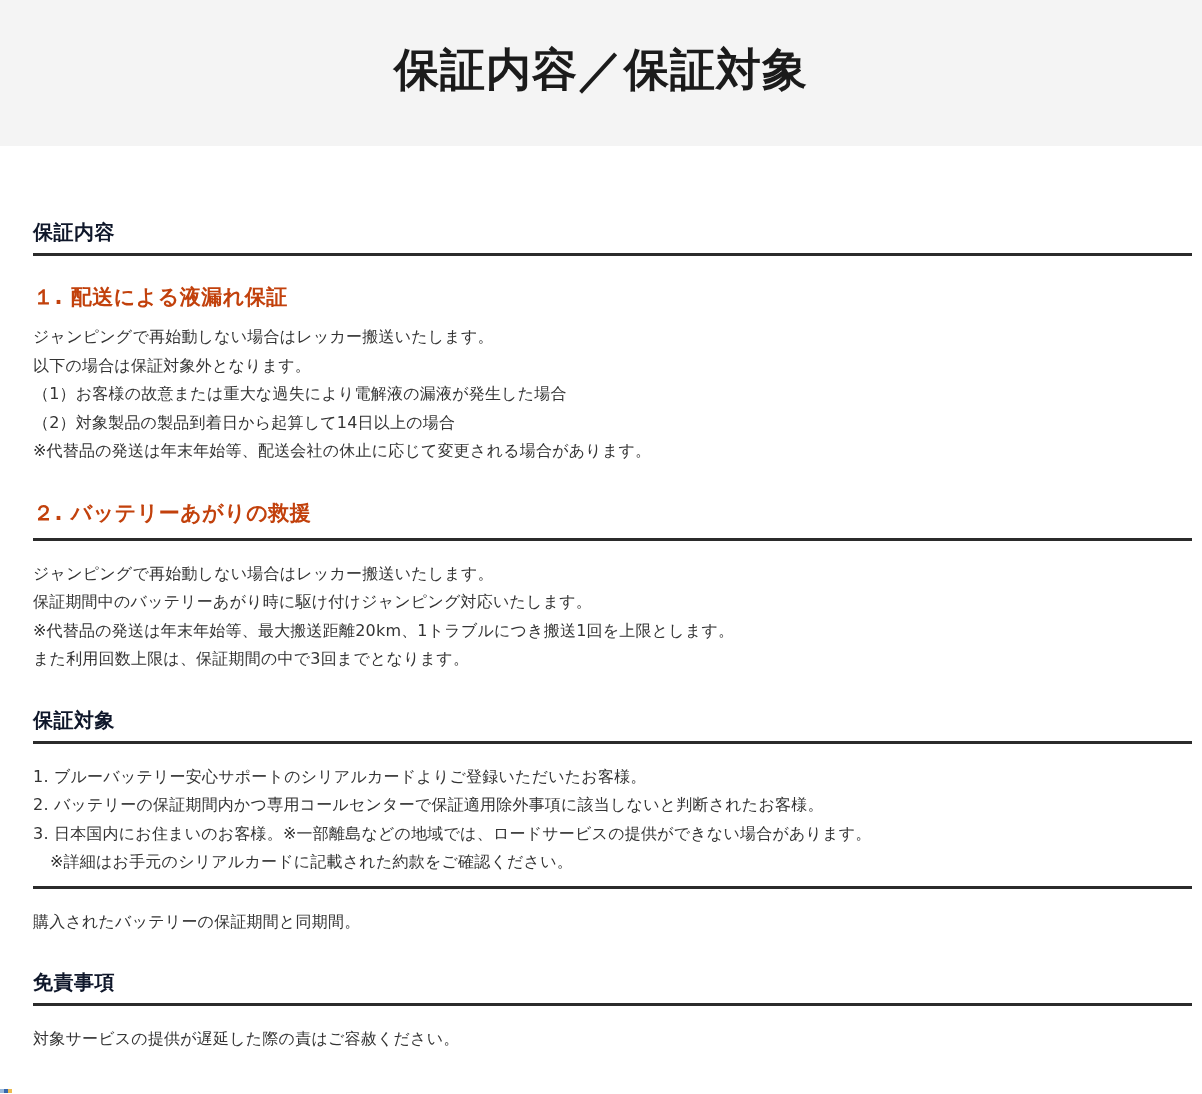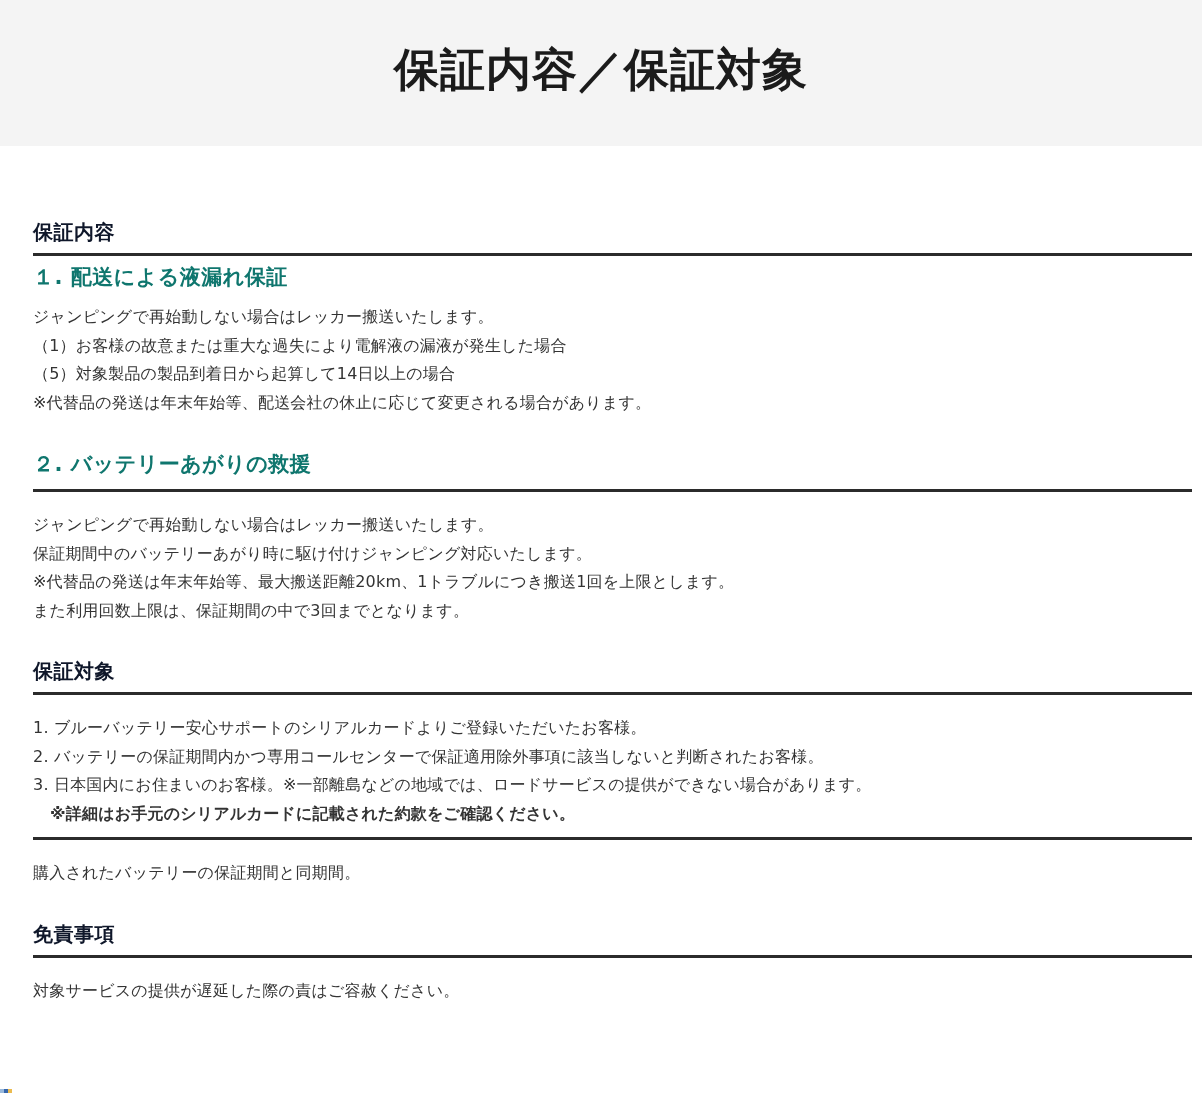--- a/index.html
+++ b/index.html
@@ -54,42 +54,41 @@
   .rule {
     border: none;
     border-top: 3px solid #2b2b2b;
     margin: 9px 0 0 0;
     height: 0;
   }
   .rule.after-sub {
     margin-top: 12px;
   }
   .sub-heading {
-    margin: 9px 0 0 0;
+    margin: 29px 0 0 0;
     font-size: 21px;
     font-weight: 700;
-    color: #0f766e;
+    color: #c2410c;
     line-height: 1.2;
     letter-spacing: 0.5px;
   }
   .sub-heading.spaced {
     margin-top: 35px;
   }
   .para-group { margin-top: 13px; }
   .para-group.after-rule { margin-top: 19px; }
   .para-group p {
     margin: 0;
     font-size: 16px;
     line-height: 28.5px;
     color: #333333;
     letter-spacing: 0.2px;
   }
   .para-group p.indent-note {
     padding-left: 17px;
-    font-weight: bold;
   }
 
   
   .corner-artifact {
     position: absolute;
     left: 0;
     bottom: 1px;
     width: 12px;
     height: 7px;
     display: flex;
@@ -109,22 +108,23 @@
 </header>
 
 <main class="content">
 
   <h2 class="section-heading first">保証内容</h2>
   <hr class="rule">
 
   <h3 class="sub-heading">１. 配送による液漏れ保証</h3>
   <div class="para-group">
     <p>ジャンピングで再始動しない場合はレッカー搬送いたします。</p>
+    <p>以下の場合は保証対象外となります。</p>
     <p>（1）お客様の故意または重大な過失により電解液の漏液が発生した場合</p>
-    <p>（5）対象製品の製品到着日から起算して14日以上の場合</p>
+    <p>（2）対象製品の製品到着日から起算して14日以上の場合</p>
     <p>※代替品の発送は年末年始等、配送会社の休止に応じて変更される場合があります。</p>
   </div>
 
   <h3 class="sub-heading spaced">２. バッテリーあがりの救援</h3>
   <hr class="rule after-sub">
   <div class="para-group after-rule">
     <p>ジャンピングで再始動しない場合はレッカー搬送いたします。</p>
     <p>保証期間中のバッテリーあがり時に駆け付けジャンピング対応いたします。</p>
     <p>※代替品の発送は年末年始等、最大搬送距離20km、1トラブルにつき搬送1回を上限とします。</p>
     <p>また利用回数上限は、保証期間の中で3回までとなります。</p>

